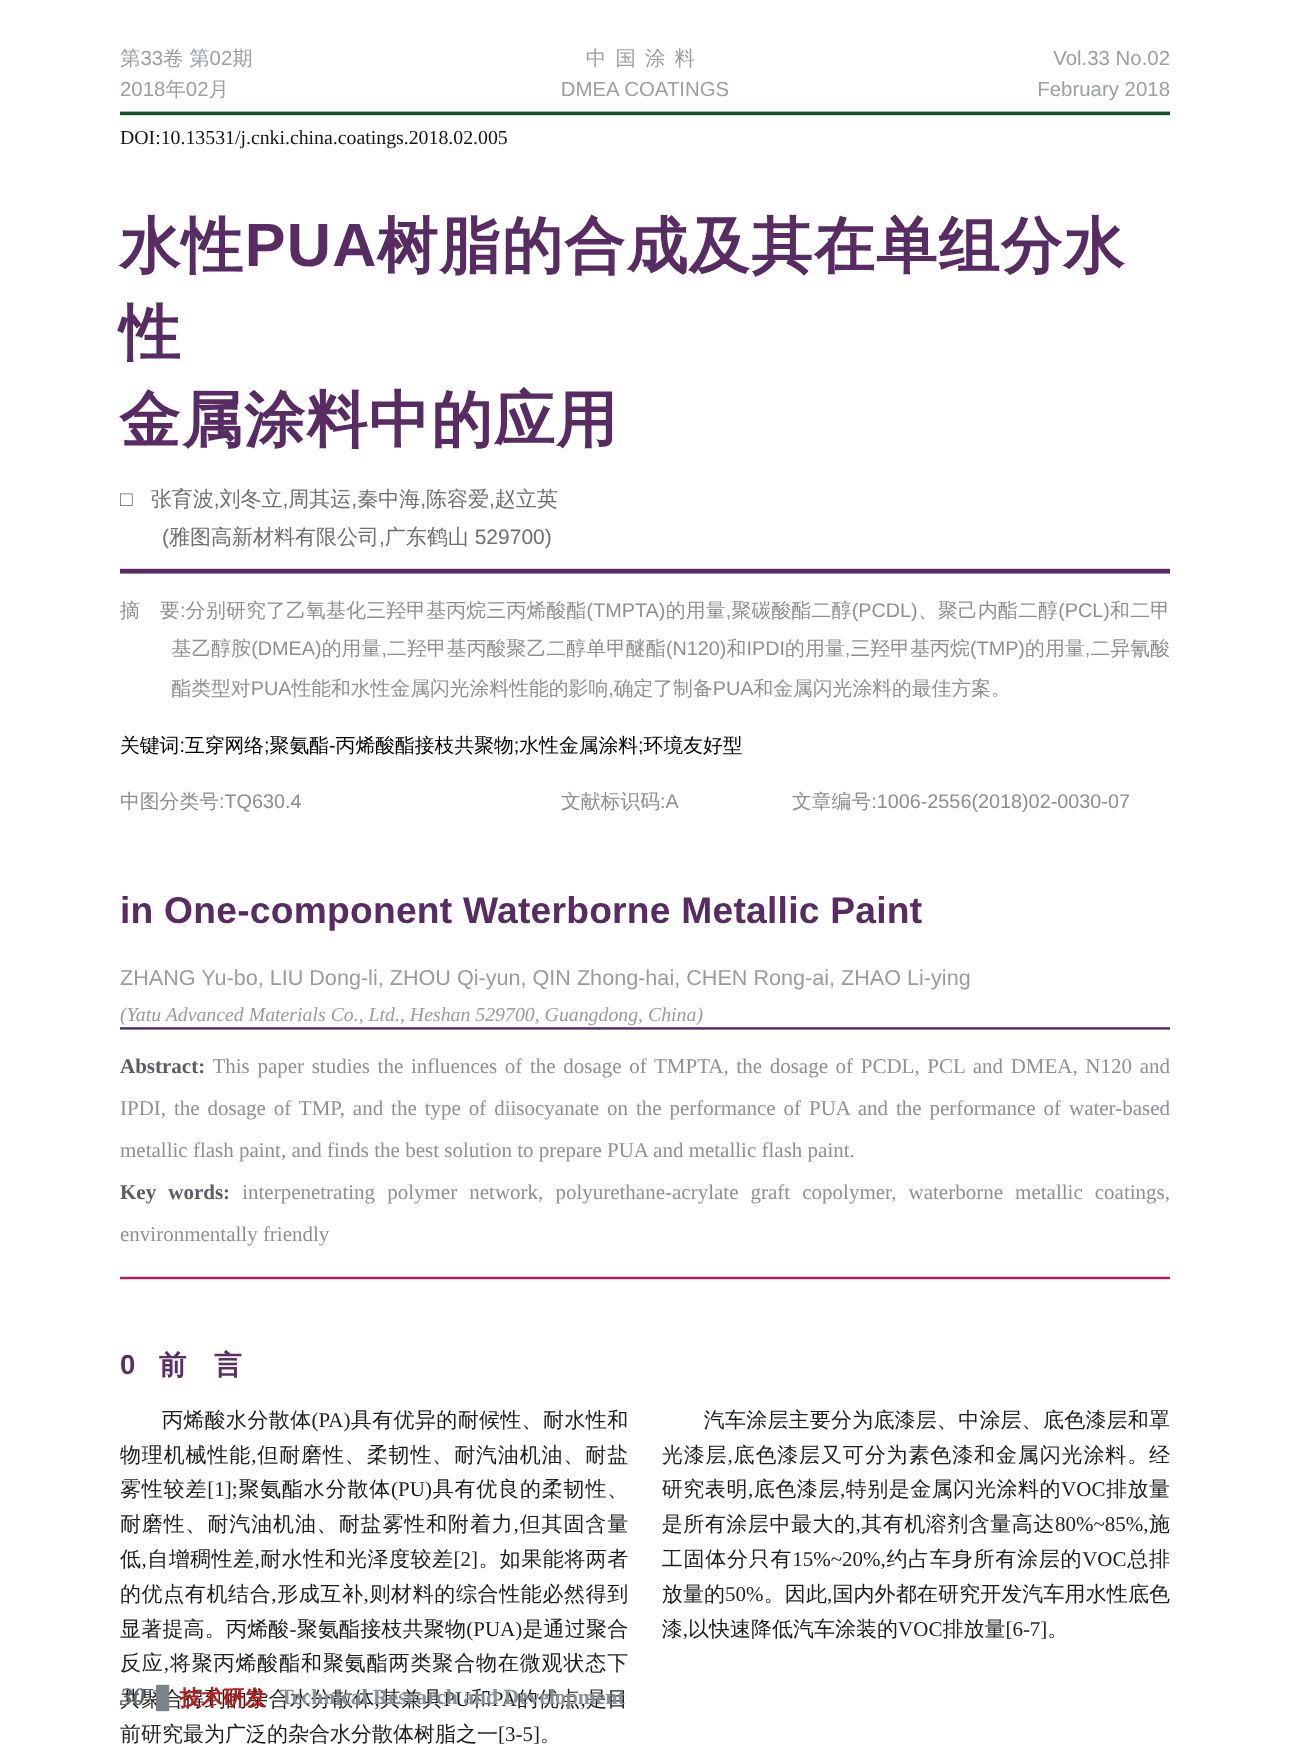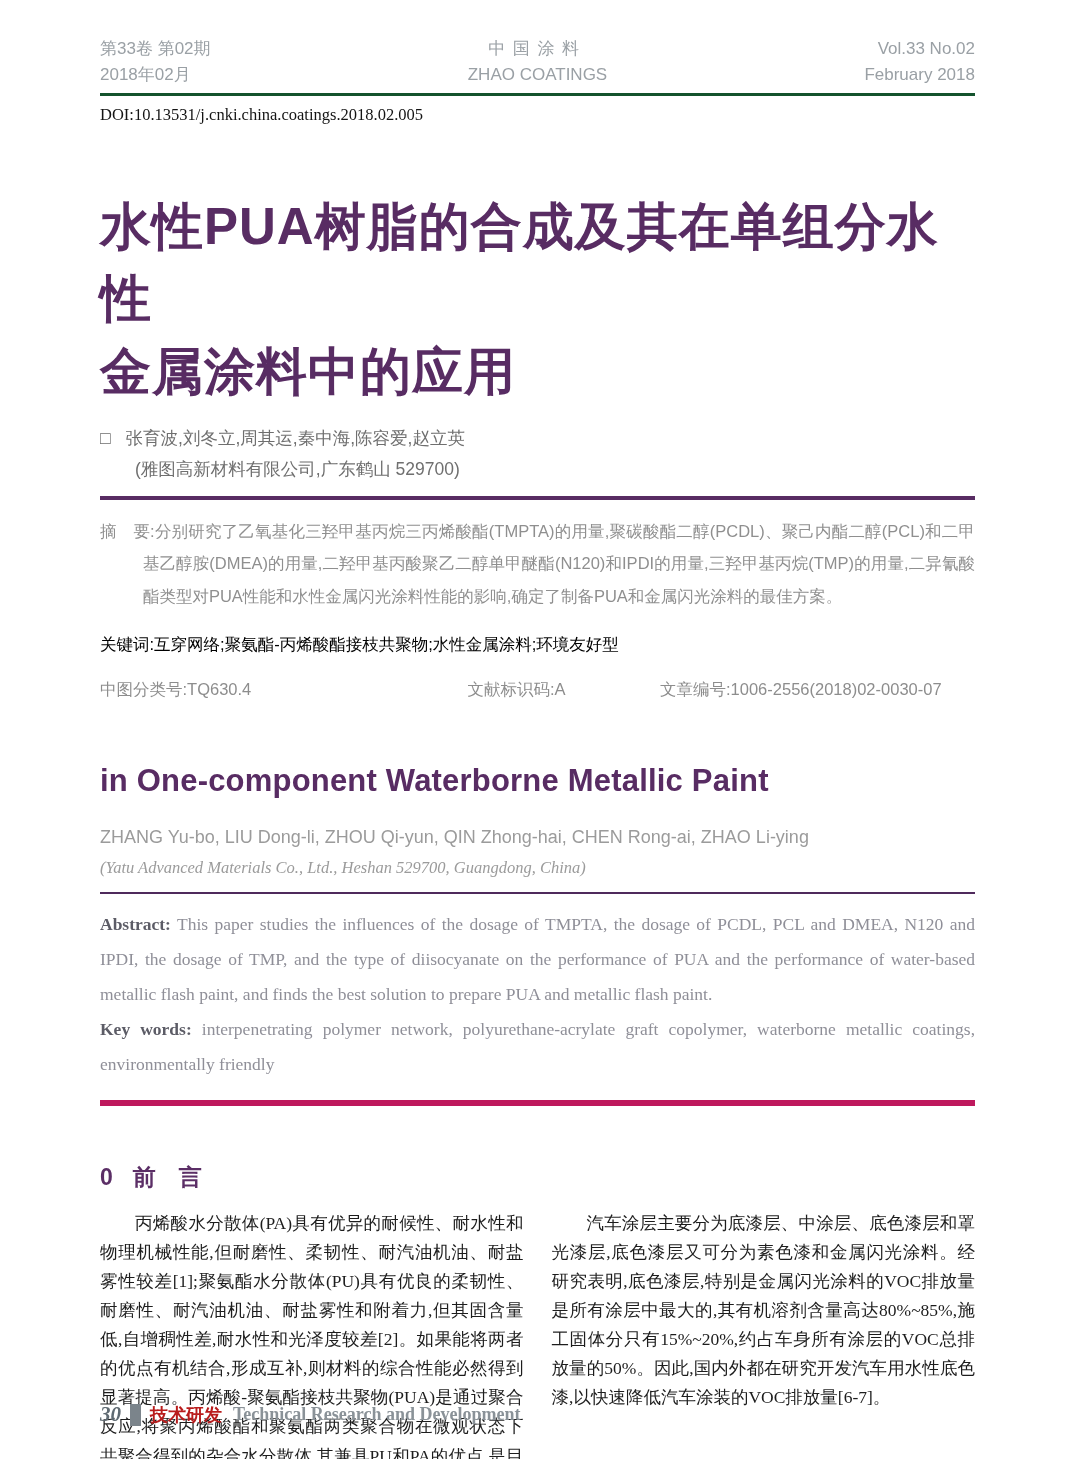--- a/index.html
+++ b/index.html
@@ -22,21 +22,21 @@
   .jh-center .cn { letter-spacing:0.45em; }
   .jh-right { text-align:right; }
 
   .doi {
     margin-top:9px; color:#141414; font-size:16.5px;
     font-family:"Liberation Serif", serif;
   }
 
   
   .cn-title {
-    margin-top:66px; color:#582c63; font-weight:900;
+    margin-top:44px; color:#582c63; font-weight:900;
     font-size:51px; line-height:1.42; letter-spacing:1px;
   }
   .cn-authors {
     margin-top:18px; color:#6f6f6f; font-size:17.5px;
     display:flex; align-items:center; gap:15px;
   }
   .cn-affil { margin-top:7px; margin-left:35px; color:#6f6f6f; font-size:17.5px; }
   .rule-thick { height:4px; background:#582c63; margin-top:15px; }
 
   
@@ -54,21 +54,21 @@
   .en-title {
     margin-top:56px; color:#582c63; font-weight:bold;
     font-size:31px; line-height:1.55; letter-spacing:0.2px;
   }
   .en-authors { margin-top:22px; color:#9b9b9b; font-size:18px; }
   .en-affil {
     margin-top:10px; color:#9b9b9b; font-size:16.5px;
     font-style:italic; font-family:"Liberation Serif", serif;
   }
   .en-abstract-box {
-    margin-top:14px; border-top:2px solid #4f2a5c; border-bottom:6px solid #be185d;
+    border-top:2px solid #4f2a5c; border-bottom:2px solid #be185d;
     padding:13px 0 18px 0;
     color:#8f8f98; font-family:"Liberation Serif", serif;
     font-size:17.5px; line-height:2.0; text-align:justify;
   }
   .en-abstract-box p { margin:0; }
   .en-label { font-weight:bold; color:#5c5c66; }
 
   
   .section-heading {
     margin-top:56px; color:#5b2e66; font-size:23px; font-weight:bold;
@@ -102,21 +102,21 @@
 
 <div class="page">
 
   <div class="journal-header">
     <div class="jh-left">
       <div>第33卷 第02期</div>
       <div>2018年02月</div>
     </div>
     <div class="jh-center">
       <div class="cn">中国涂料</div>
-      <div>ZHAO COATINGS</div>
+      <div>DMEA COATINGS</div>
     </div>
     <div class="jh-right">
       <div>Vol.33  No.02</div>
       <div>February  2018</div>
     </div>
   </div>
 
   <div class="doi">DOI:10.13531/j.cnki.china.coatings.2018.02.005</div>
 
   <div class="cn-title">

